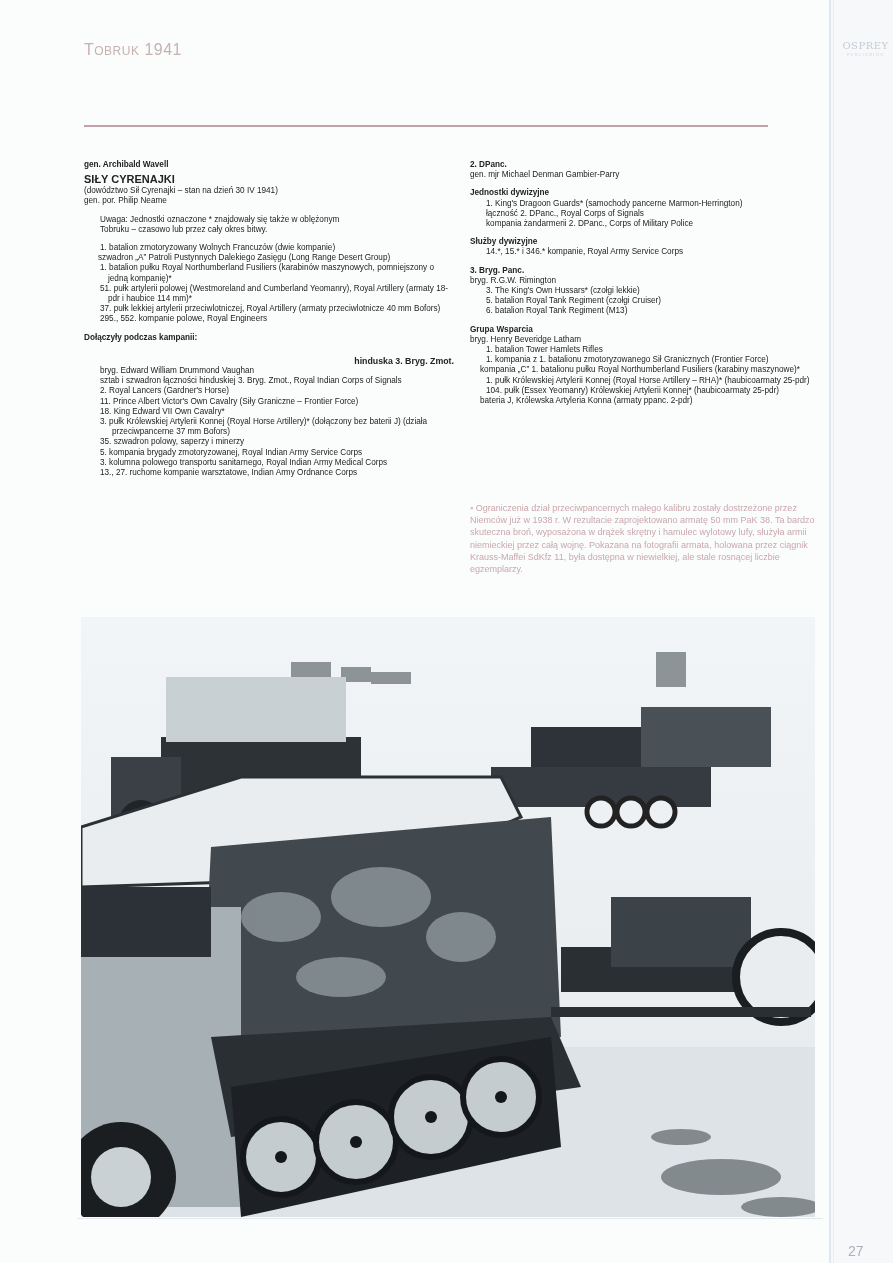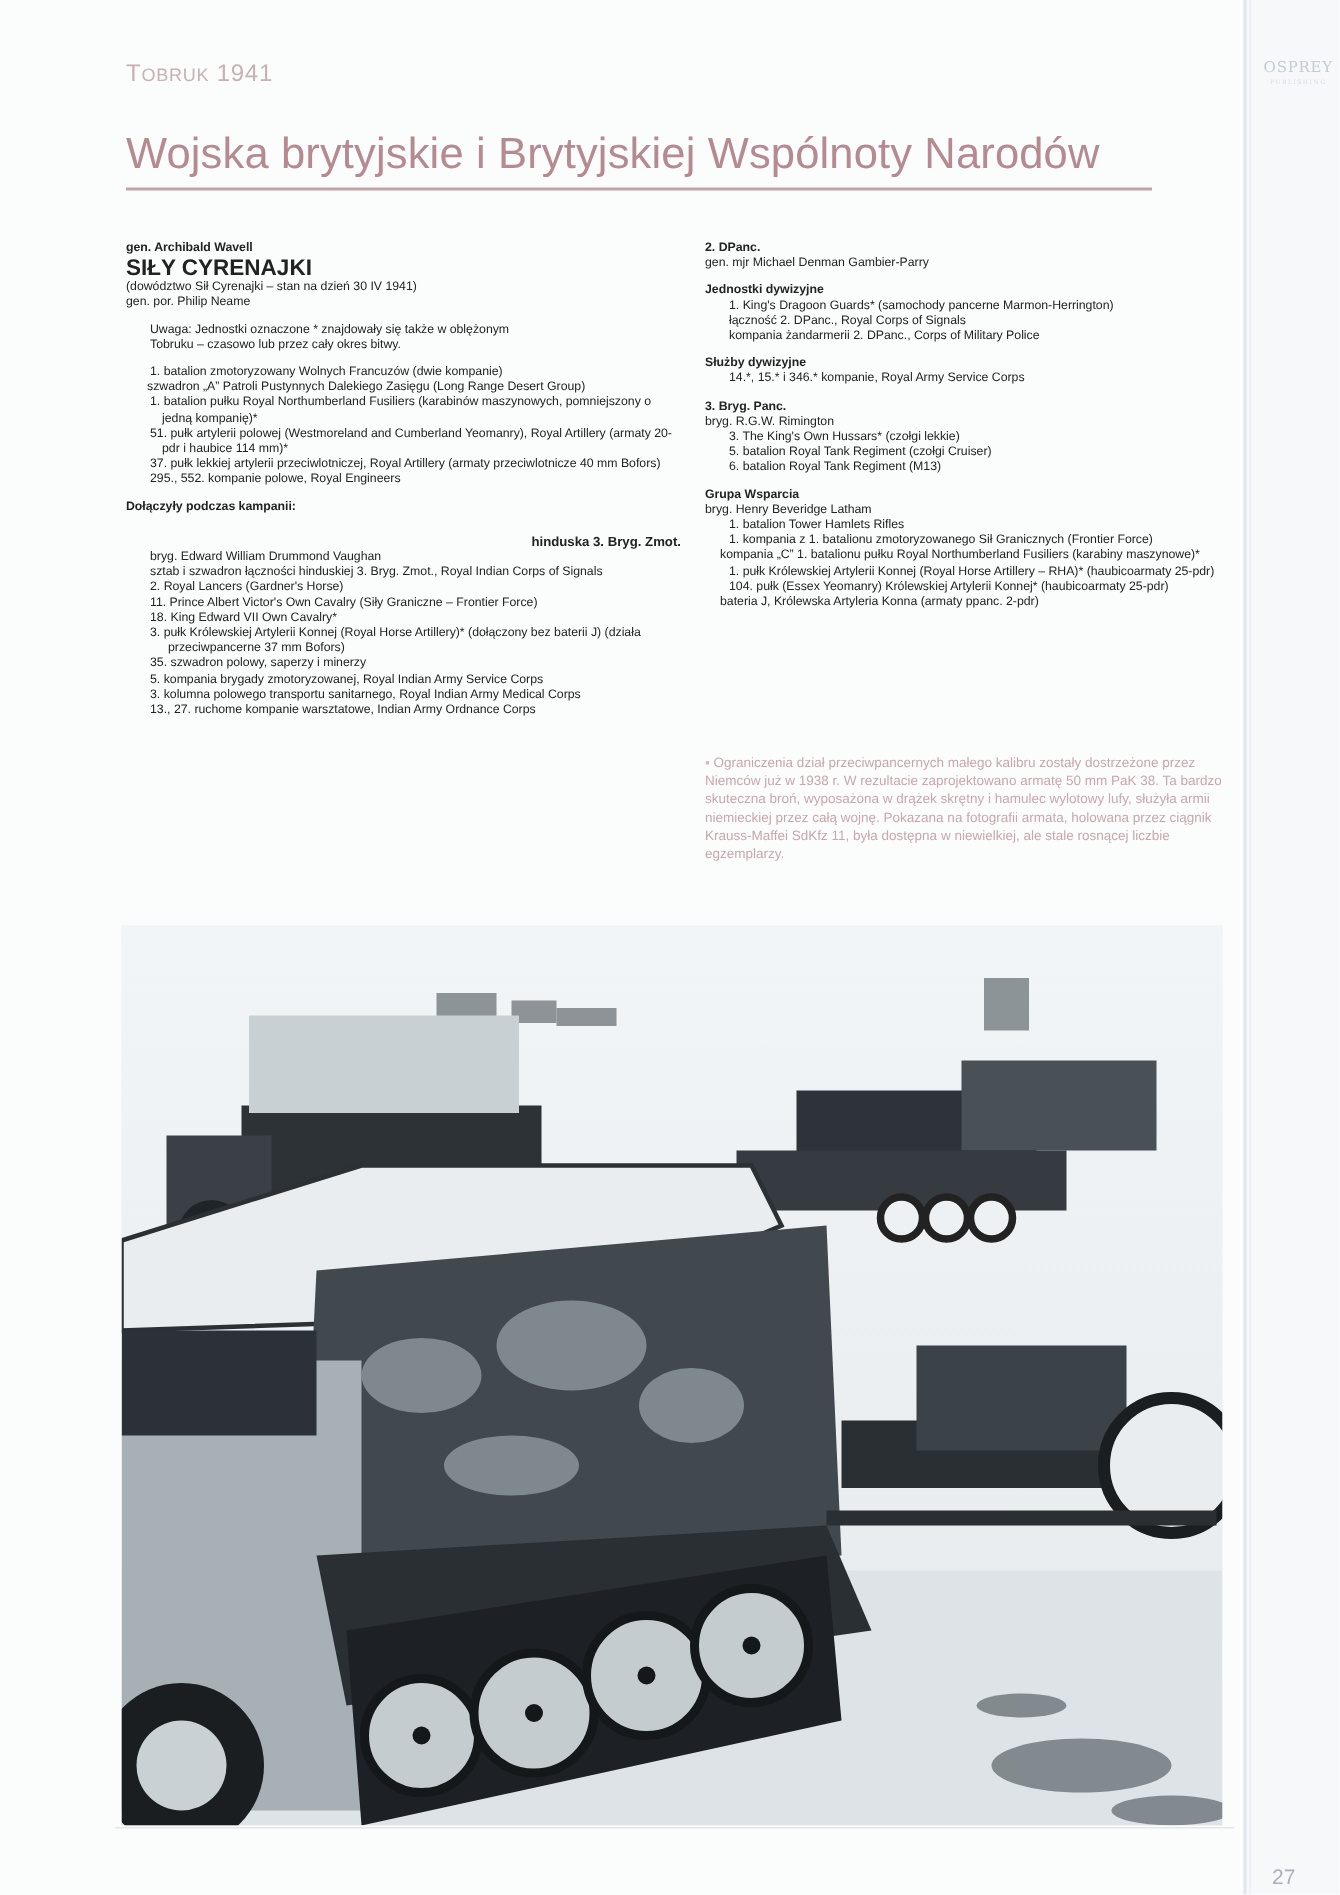--- a/index.html
+++ b/index.html
@@ -11,21 +11,21 @@
   .osprey-sub{display:block;font-size:4px;letter-spacing:1px;margin-top:1px;color:#d6dbe0;}
   .page-number{position:absolute;left:848px;top:1243px;color:#a9b0b8;font-size:14px;font-family:"Liberation Sans",sans-serif;}
   .running-head{position:absolute;left:84px;top:41px;color:#c7b1b1;font-size:16px;letter-spacing:0.5px;font-family:"Liberation Sans",sans-serif;}
   .running-head .sc{font-size:12px;}
   .title{position:absolute;left:84px;top:87px;color:#b58a90;font-size:29px;font-family:"Liberation Sans",sans-serif;letter-spacing:0.1px;white-space:nowrap;}
   .title-rule{position:absolute;left:84px;top:125px;width:684px;height:2px;background:#c4a3a8;}
   .col{position:absolute;font-size:8.2px;line-height:10.2px;font-family:"Liberation Sans",sans-serif;color:#222;}
   .col-left{left:84px;top:160px;width:370px;}
   .col-right{left:470px;top:160px;width:360px;}
   .b{font-weight:bold;}
-  .h-big{font-size:15px;font-weight:bold;line-height:14px;margin-top:2px;}
+  .h-big{font-size:11px;font-weight:bold;line-height:14px;margin-top:2px;}
   .gap{height:8px;}
   .gap-s{height:5px;}
   .i1{padding-left:16px;}
   .hang1{padding-left:28px;text-indent:-12px;}
   .ln{display:block;}
   .caption{position:absolute;left:470px;top:502px;width:355px;font-size:9px;line-height:12.2px;color:#c9a7ad;font-family:"Liberation Sans",sans-serif;}
   .bullet{color:#d9b9bf;}
   .photo{position:absolute;left:81px;top:617px;width:734px;height:600px;background:#eef1f3;overflow:hidden;}
   .photo svg{display:block;}
   .photo-rule{position:absolute;left:77px;top:1218px;width:746px;height:1px;background:#e3e7ea;}
@@ -41,39 +41,38 @@
     <span>OSPREY</span>
     <span class="osprey-sub">PUBLISHING</span>
   </div>
   <div class="page-number">27</div>
 
   <div class="running-head">
     <span>T</span><span class="sc">OBRUK</span>
     <span>1941</span>
   </div>
 
-  <div class="title">Wojska brytyjskie i Brytyjskiej Wspólnoty Narodów</div>
   <div class="title-rule"></div>
 
   <div class="col col-left">
     <div class="b">gen. Archibald Wavell</div>
     <div class="h-big">SIŁY CYRENAJKI</div>
     <div>(dowództwo Sił Cyrenajki – stan na dzień 30 IV 1941)</div>
     <div>gen. por. Philip Neame</div>
     <div class="gap"></div>
     <div class="i1">
       <span class="ln">Uwaga: Jednostki oznaczone * znajdowały się także w oblężonym</span>
       <span class="ln">Tobruku – czasowo lub przez cały okres bitwy.</span>
     </div>
     <div class="gap"></div>
     <div class="hang1" style="padding-left:24px;text-indent:-8px;">
       <div style="padding-left:0;">1. batalion zmotoryzowany Wolnych Francuzów (dwie kompanie)</div>
       <div style="margin-left:-2px;">szwadron „A” Patroli Pustynnych Dalekiego Zasięgu (Long Range Desert Group)</div>
       <div>1. batalion pułku Royal Northumberland Fusiliers (karabinów maszynowych, pomniejszony o jedną kompanię)*</div>
-      <div>51. pułk artylerii polowej (Westmoreland and Cumberland Yeomanry), Royal Artillery (armaty 20-pdr i haubice 114 mm)*</div>
+      <div>51. pułk artylerii polowej (Westmoreland and Cumberland Yeomanry), Royal Artillery (armaty 18-pdr i haubice 114 mm)*</div>
       <div>37. pułk lekkiej artylerii przeciwlotniczej, Royal Artillery (armaty przeciwlotnicze 40 mm Bofors)</div>
       <div>295., 552. kompanie polowe, Royal Engineers</div>
     </div>
     <div class="gap"></div>
     <div class="b">Dołączyły podczas kampanii:</div>
     <div class="gap-s"></div>
     <div class="gap"></div>
     <div class="b" style="font-size:8.8px;text-align:right;">hinduska 3. Bryg. Zmot.</div>
     <div class="i1">bryg. Edward William Drummond Vaughan</div>
     <div class="hang1">

